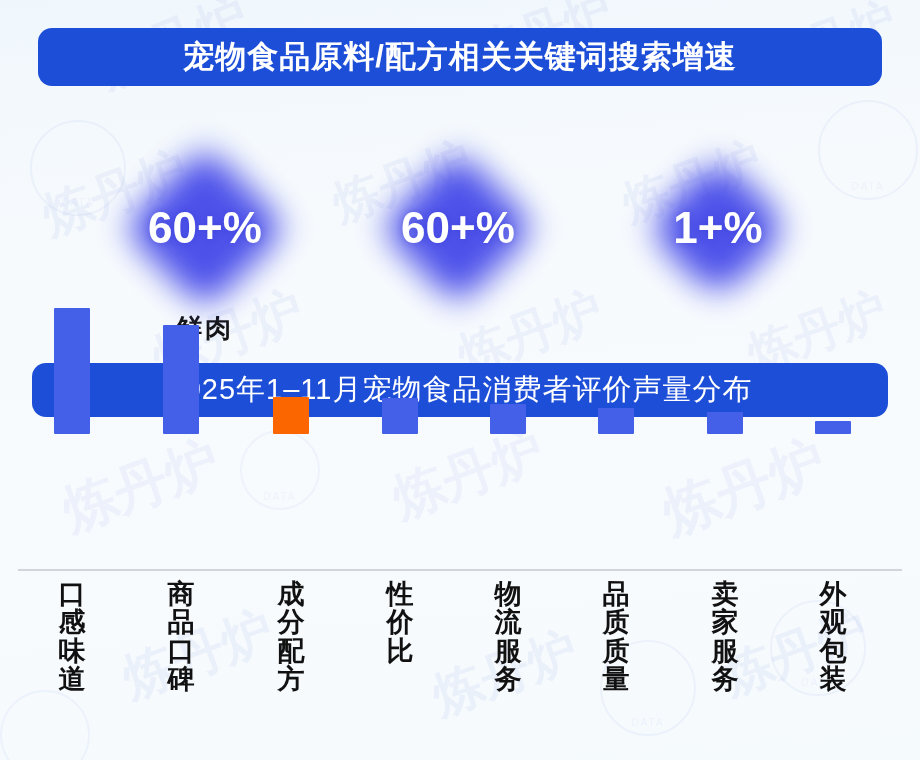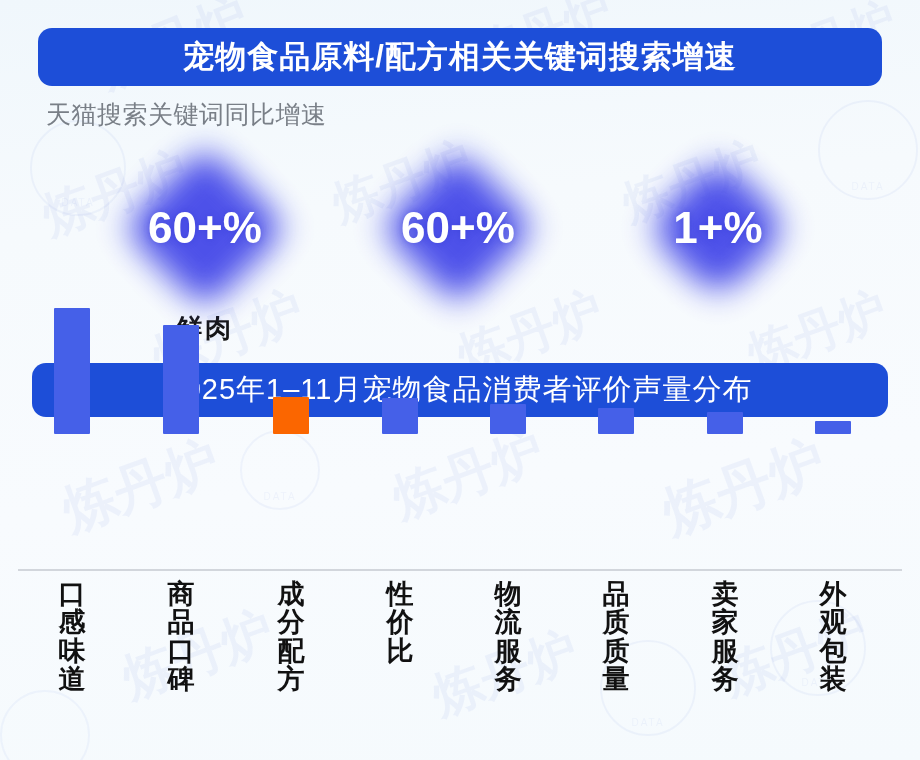--- a/index.html
+++ b/index.html
@@ -130,21 +130,20 @@
       <span>DATA</span>
     </div>
   </div>
 
 <div id="root">
 
   <div class="title-bar" id="main-title">
     <span>宠物食品原料/配方相关关键词搜索增速</span>
   </div>
 
-  <div id="subtitle">天猫搜索关键词同比增速</div>
 
   <div id="badges">
       <div class="badge" style="left: 95px; top: 0px;">
         <div class="badge-shape-wrap">
           <div class="badge-diamond b1"></div>
           <div class="badge-value">60+%</div>
         </div>
         <div class="badge-label">鲜肉</div>
       </div>
       <div class="badge" style="left: 348px; top: 0px;">

